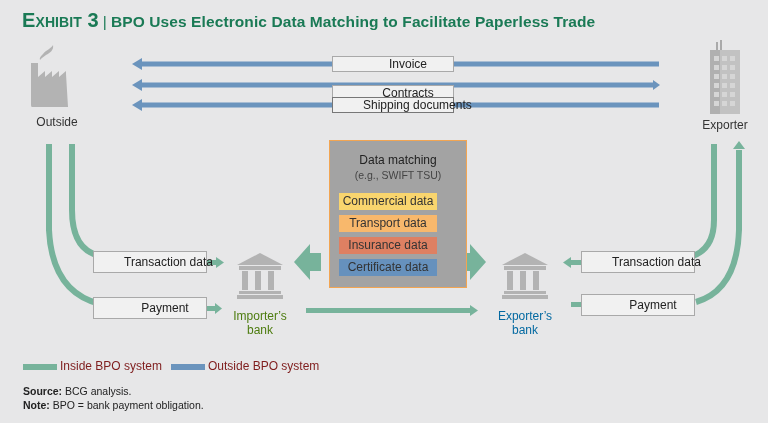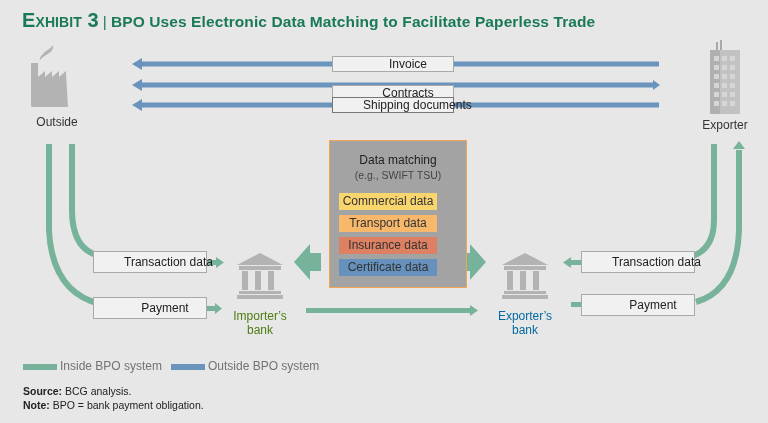--- a/index.html
+++ b/index.html
@@ -33,21 +33,21 @@
   .match {
     position: absolute; left: 321px; top: 140px; width: 138px; height: 148px;
     border: 1.5px solid #f2a552; background: #a3a3a3; box-sizing: border-box; margin-left: 8px;
   }
   .match .h1 { position: absolute; top: 12px; width: 100%; text-align: center; font-size: 12px; color: #222; }
   .match .h2 { position: absolute; top: 28px; width: 100%; text-align: center; font-size: 10.5px; color: #444; }
   .pill {
     position: absolute; left: 9px; width: 98px; height: 17px; line-height: 17px;
     text-align: center; font-size: 12px; color: #333;
   }
-  .legend { position: absolute; top: 359px; font-size: 12px; color: #737373; }
+  .legend { position: absolute; top: 359px; font-size: 12px; color: #7f1d1d; }
   .legend .sw { display: inline-block; width: 34px; height: 6px; vertical-align: middle; margin-right: 3px; }
   .foot { position: absolute; left: 23px; font-size: 10.5px; color: #222; }
   .foot b { font-weight: bold; }
 </style>
 </head>
 <body>
 
 <div class="title">
   <span class="ex">Exhibit 3</span><span class="sep">|</span><span>BPO Uses Electronic Data Matching to Facilitate Paperless Trade</span>
 </div>

